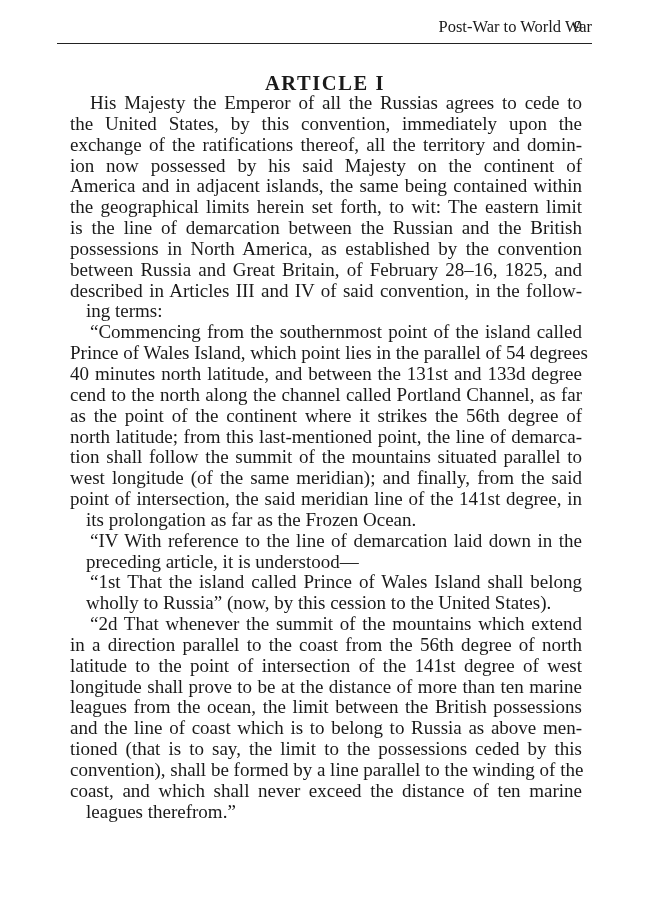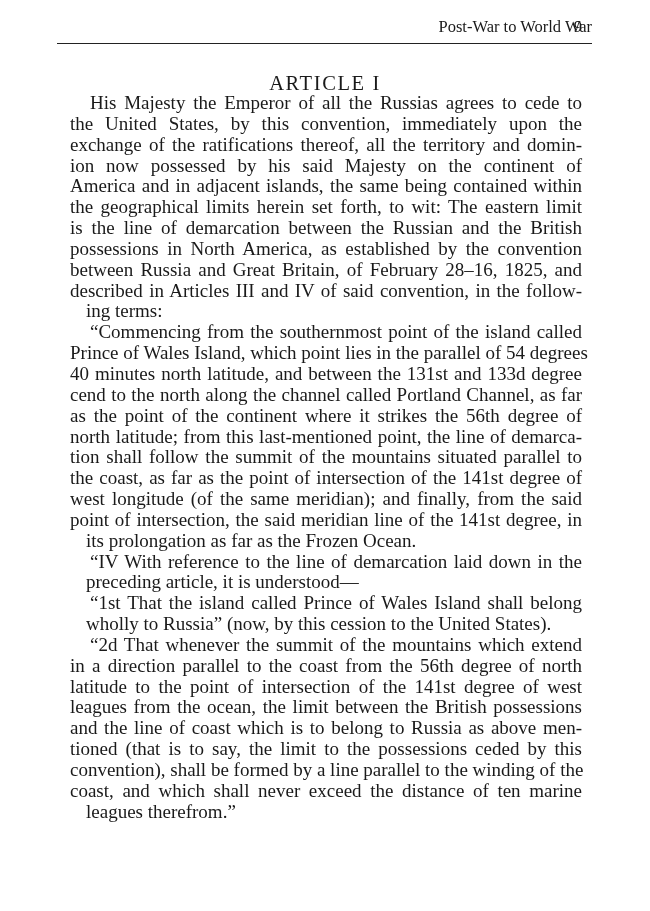--- a/index.html
+++ b/index.html
@@ -3,21 +3,21 @@
 <meta charset="utf-8">
 <style>
   html, body { margin: 0; padding: 0; background: #ffffff; }
   body { width: 650px; height: 911px; position: relative; overflow: hidden;
          font-family: "Liberation Serif", "DejaVu Serif", serif; color: #1a1a1a; }
   .running-head { position: absolute; left: 57px; width: 535px; top: 14px; height: 26px; }
   .running-title { position: absolute; left: 0; right: 0; text-align: right; font-size: 16.5px; top: 3px; }
   .page-number { position: absolute; right: 10px; top: 3px; font-size: 16.5px; }
   .rule { position: absolute; left: 57px; width: 535px; top: 43px; height: 0; border-top: 1.2px solid #222; }
   .heading { position: absolute; left: 0; width: 650px; top: 58px; text-align: center;
-             font-size: 20.5px; letter-spacing: 1.6px; font-weight: normal; }
+             font-size: 20.5px; letter-spacing: 1.6px; font-weight: bold; }
   .body { position: absolute; left: 70px; width: 512px; top: 93px; }
   .line { display: block; height: 20.85px; line-height: 20.85px; font-size: 19px;
           text-align: justify; text-align-last: justify; white-space: nowrap; }
   .line.indent { padding-left: 20px; }
   .line.last { text-align-last: left; margin-left: 16px; }
 </style>
 </head>
 <body>
 
 <div class="running-head">
@@ -43,37 +43,37 @@
       <div class="line last">ing terms:</div>
     </div>
     <div>
       <div class="line indent">“Commencing from the southernmost point of the island called</div>
       <div class="line">Prince of Wales Island, which point lies in the parallel of 54 degrees</div>
       <div class="line">40 minutes north latitude, and between the 131st and 133d degree</div>
       <div class="line">cend to the north along the channel called Portland Channel, as far</div>
       <div class="line">as the point of the continent where it strikes the 56th degree of</div>
       <div class="line">north latitude; from this last-mentioned point, the line of demarca-</div>
       <div class="line">tion shall follow the summit of the mountains situated parallel to</div>
-      <div class="line">the coast, as far as the point of intersection of the 141st degree of</div>
       <div class="line">west longitude (of the same meridian); and finally, from the said</div>
       <div class="line">point of intersection, the said meridian line of the 141st degree, in</div>
       <div class="line last">its prolongation as far as the Frozen Ocean.</div>
     </div>
     <div>
       <div class="line indent">“IV With reference to the line of demarcation laid down in the</div>
       <div class="line last">preceding article, it is understood—</div>
     </div>
     <div>
       <div class="line indent">“1st That the island called Prince of Wales Island shall belong</div>
       <div class="line last">wholly to Russia” (now, by this cession to the United States).</div>
     </div>
     <div>
       <div class="line indent">“2d That whenever the summit of the mountains which extend</div>
       <div class="line">in a direction parallel to the coast from the 56th degree of north</div>
       <div class="line">latitude to the point of intersection of the 141st degree of west</div>
+      <div class="line">longitude shall prove to be at the distance of more than ten marine</div>
       <div class="line">leagues from the ocean, the limit between the British possessions</div>
       <div class="line">and the line of coast which is to belong to Russia as above men-</div>
       <div class="line">tioned (that is to say, the limit to the possessions ceded by this</div>
       <div class="line">convention), shall be formed by a line parallel to the winding of the</div>
       <div class="line">coast, and which shall never exceed the distance of ten marine</div>
       <div class="line last">leagues therefrom.”</div>
     </div>
   </div>
 
 </body></html>

